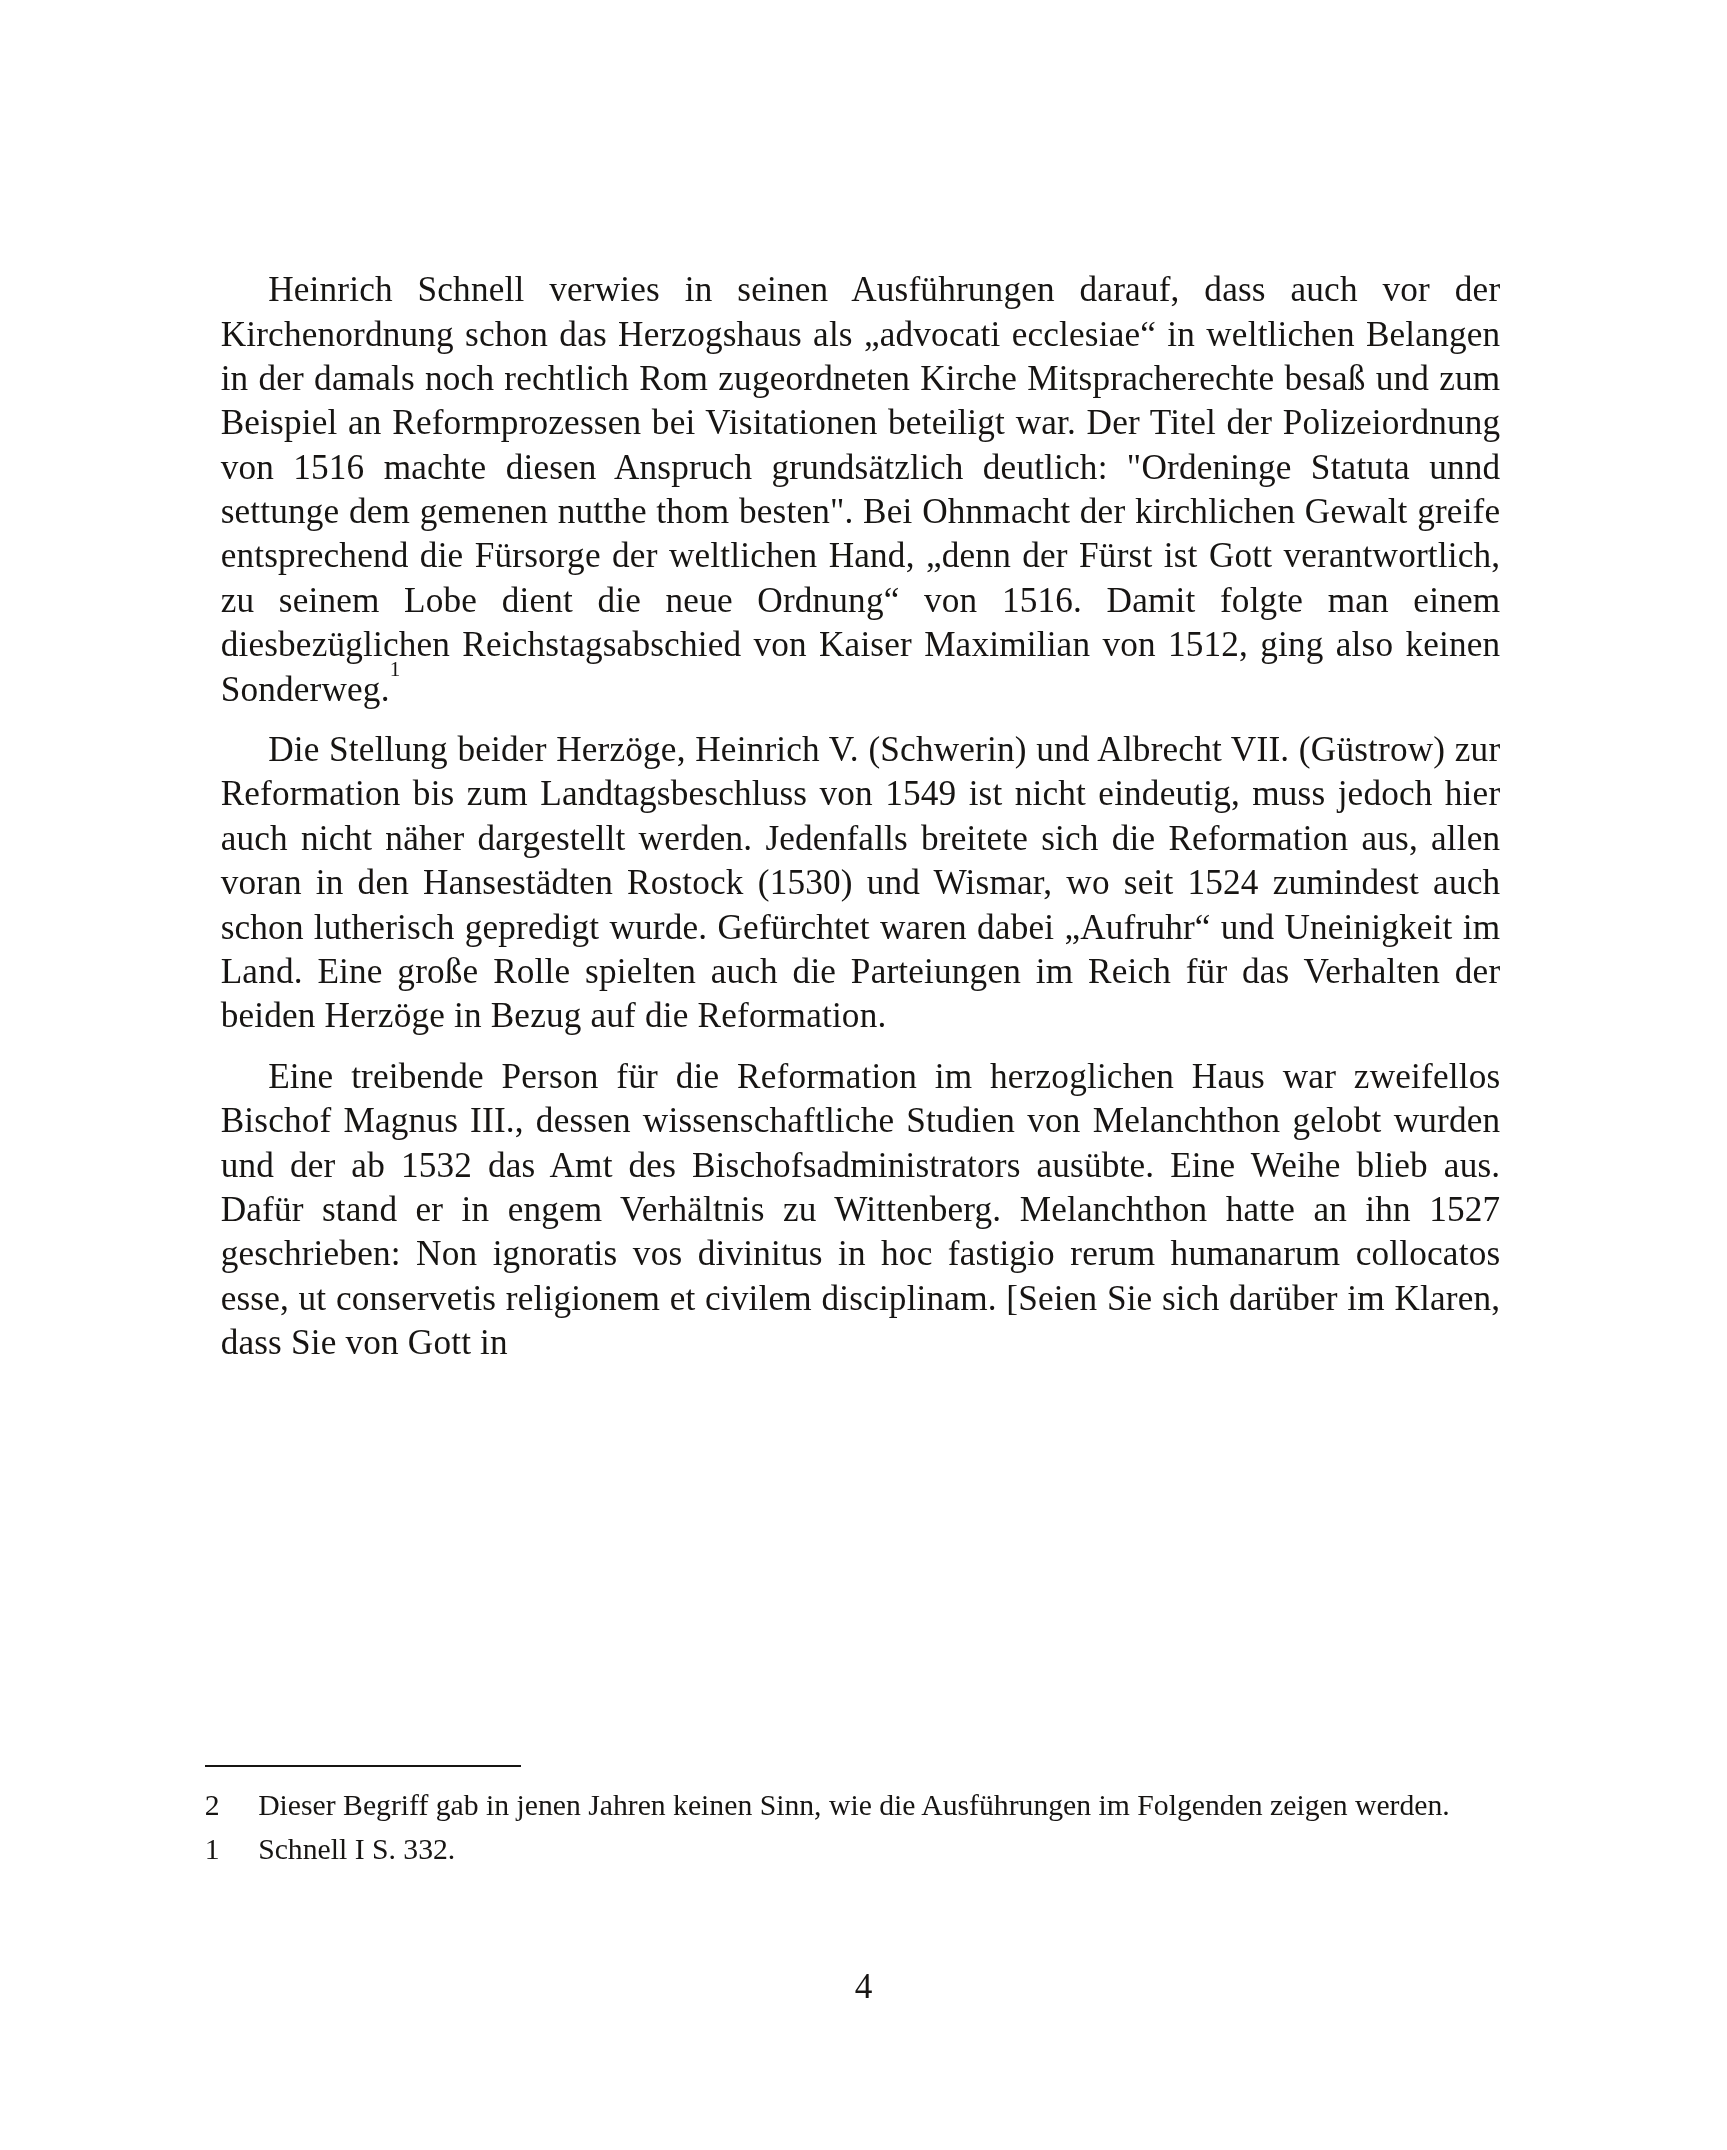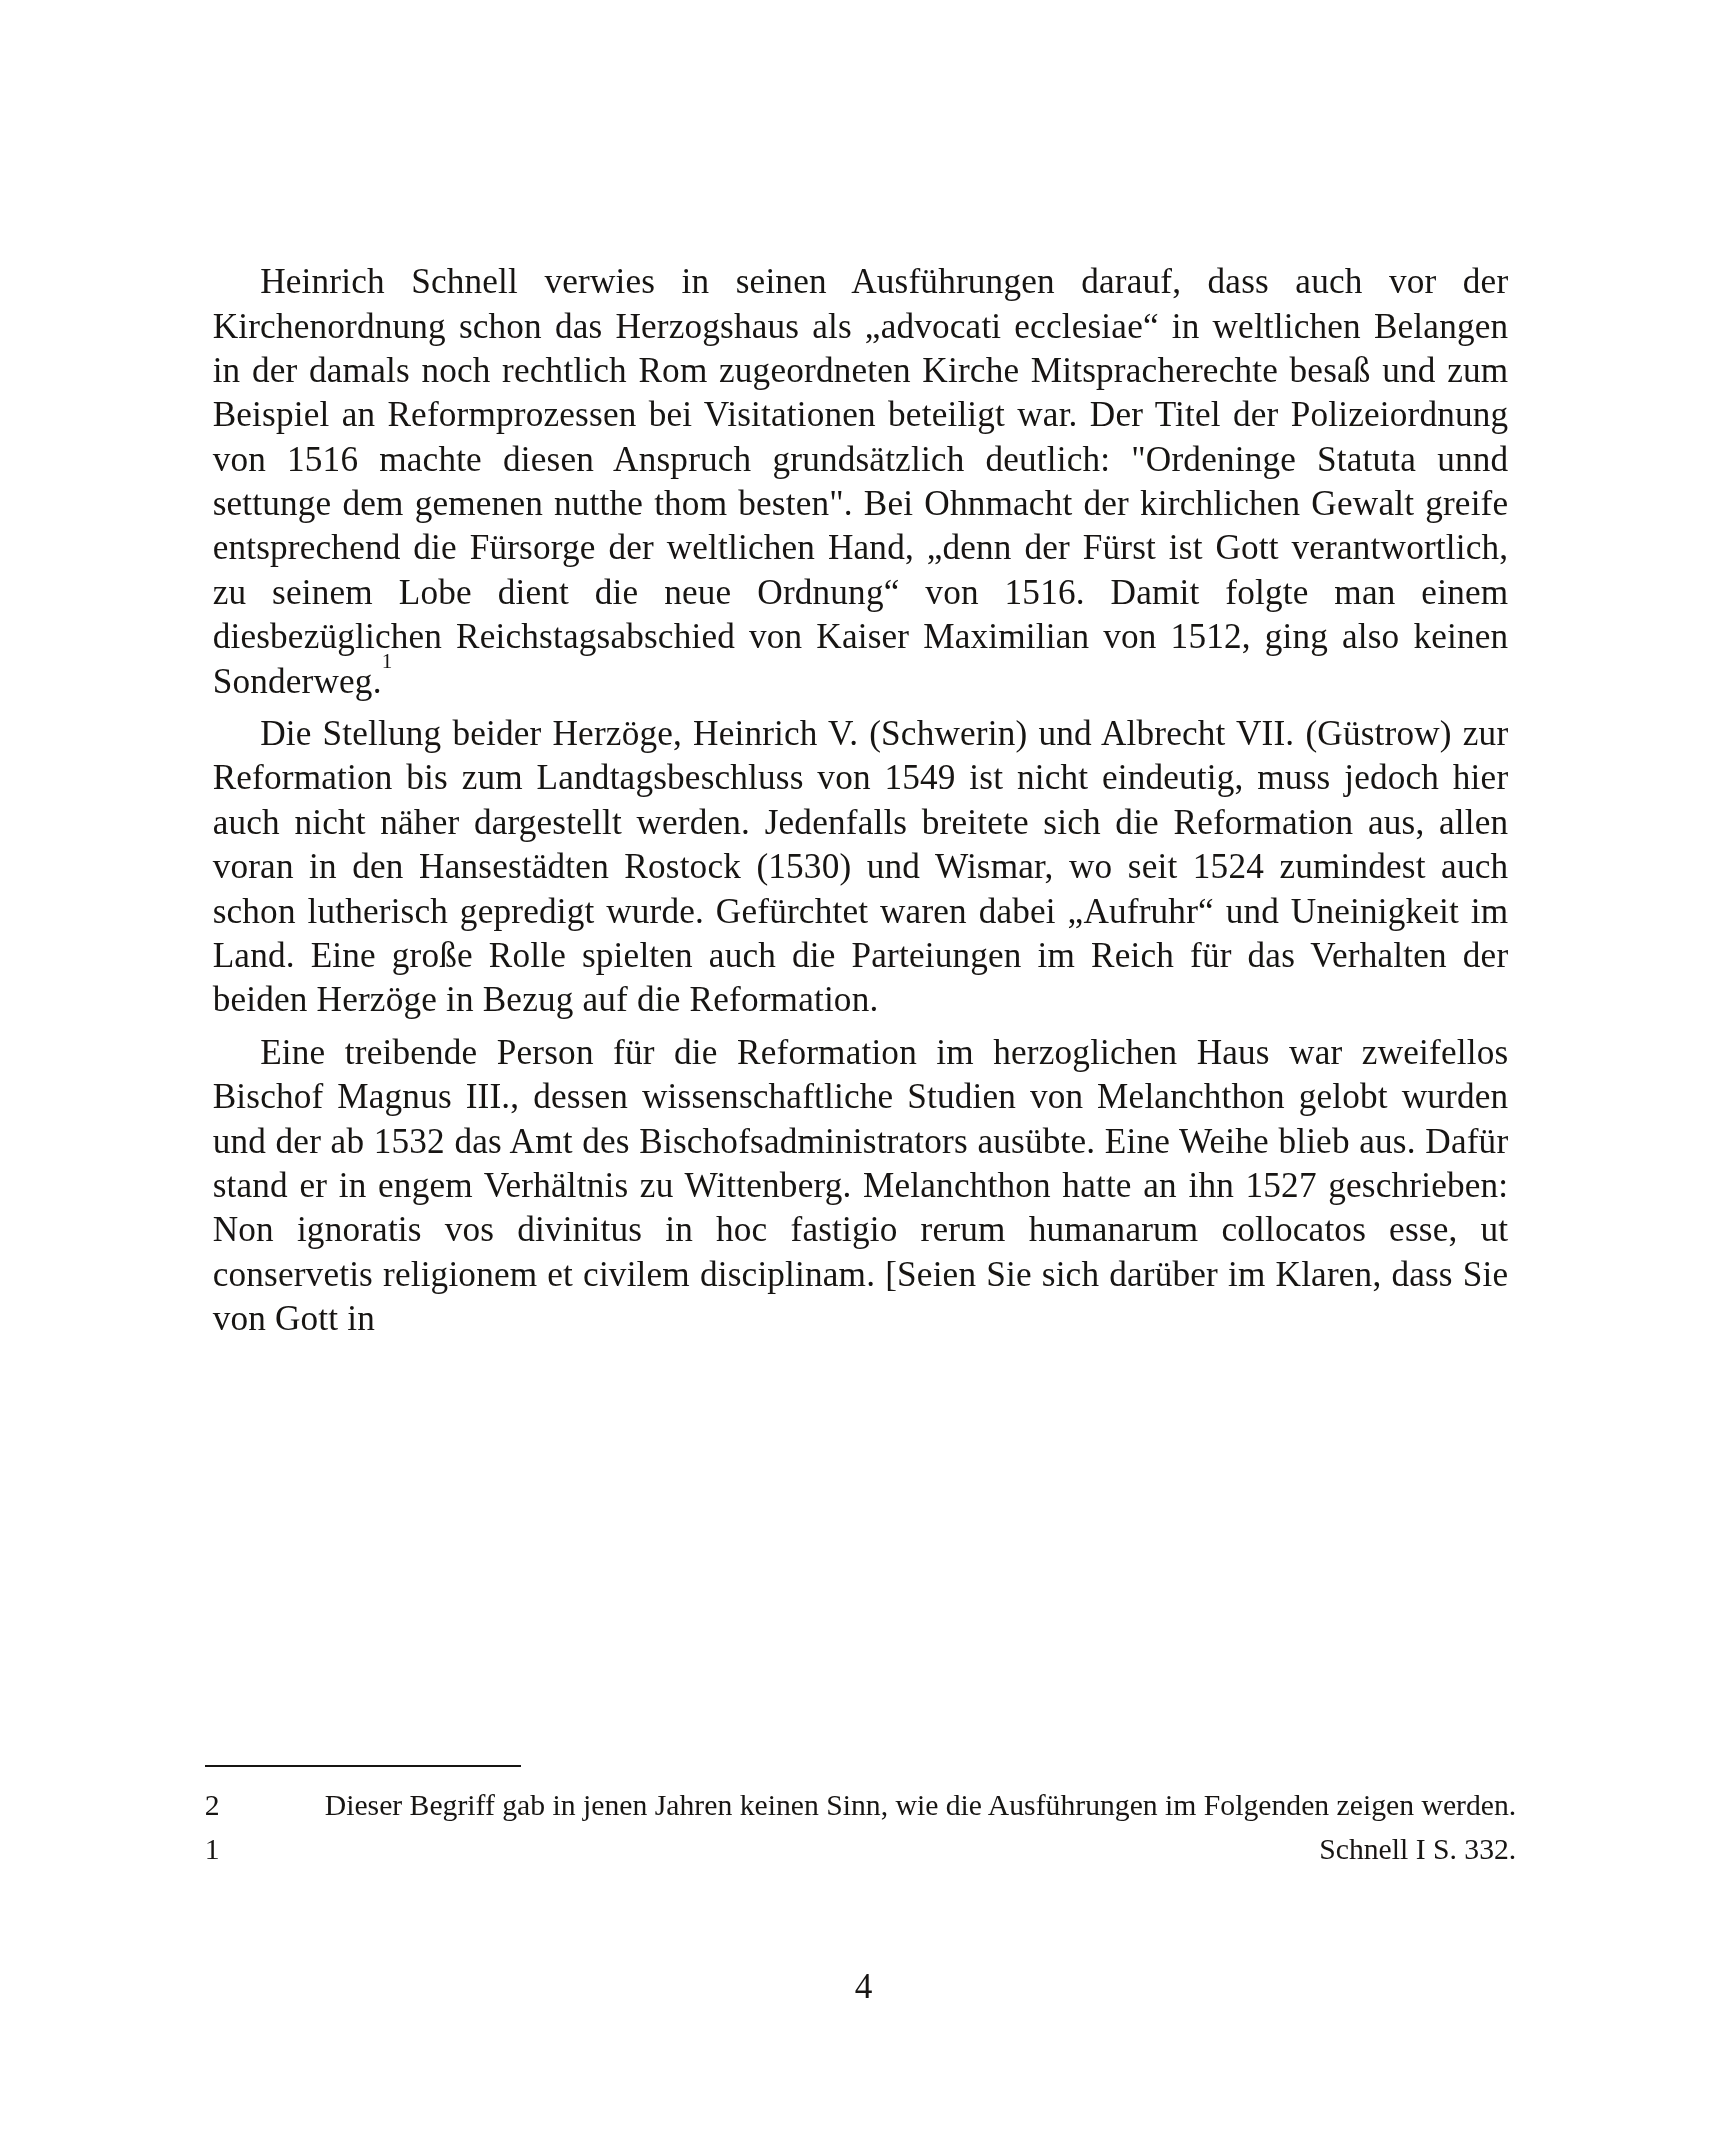--- a/index.html
+++ b/index.html
@@ -21,21 +21,21 @@
     left: 11.85vw;
     width: 75.95vw;
     top: 14.6vw;
     font-size: 2.04vw;
     line-height: 2.57vw;
     text-align: justify;
     text-justify: inter-word;
     letter-spacing: 0.01vw;
   }
   .para {
-    margin: 8px;
+    margin: 16px;
     text-indent: 2.75vw;
   }
   .fn-ref {
     font-size: 60%;
     line-height: 0;
     position: relative;
     top: -0.55em;
   }
   .footnotes {
     position: absolute;
@@ -52,21 +52,20 @@
   }
   .footnote {
     display: flex;
     margin: 0 0 0.28vw 0;
   }
   .fn-marker {
     flex: 0 0 3.1vw;
   }
   .fn-text {
     flex: 1;
-    text-align: right;
   }
   .page-number {
     position: absolute;
     top: 113.9vw;
     left: 0;
     width: 100vw;
     text-align: center;
     font-size: 2.04vw;
   }
 </style>

